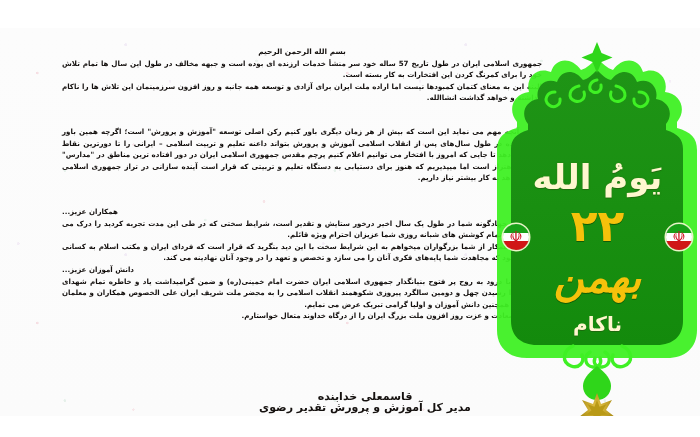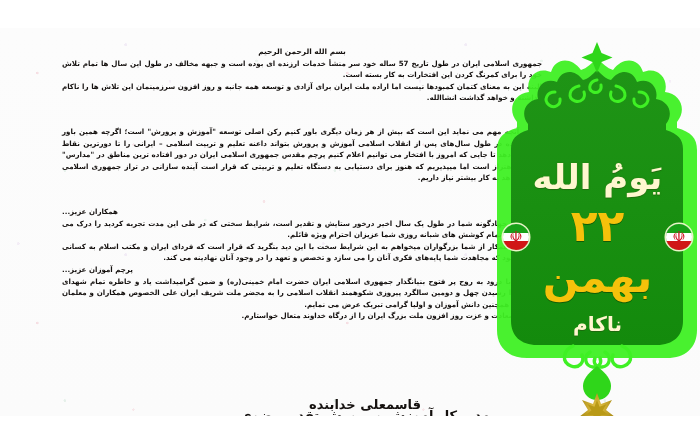--- a/index.html
+++ b/index.html
@@ -69,26 +69,26 @@
     text-align: center;
     margin: 0 0 1px 0;
     font-size: 7.4px;
     font-weight: bold;
   }
   .lead-in { text-align: left; }
 
   .signature {
     position: absolute;
     right: 232px;
-    top: 371px;
+    top: 363px;
     width: 300px;
     text-align: center;
     direction: rtl;
     color: #15110f;
-    font-size: 13px;
+    font-size: 11px;
     line-height: 11px;
     font-weight: bold;
   }
   .signature .role { font-weight: bold; }
 
   
   .emblem {
     position: absolute;
     left: 495px;
     top: 8px;
@@ -127,20 +127,21 @@
     color: #f5c20b;
     text-shadow: 0 1px 0 #0f5c08;
     letter-spacing: -2px;
   }
   .et-bahman {
     top: 205px;
     font-size: 42px;
     color: #f5c20b;
     text-shadow: 0 1px 0 #0f5c08;
     letter-spacing: -2px;
+    font-style: italic;
   }
   .et-mobarak {
     top: 262px;
     font-size: 20px;
     color: #fff7cf;
     text-shadow: 0 1px 0 #1c6b0d;
     letter-spacing: -1px;
   }
 
   .flag-badge {
@@ -178,21 +179,21 @@
   <div class="card">
 
     <div class="letter">
       <p class="bismillah">بسم الله الرحمن الرحیم</p>
       <p>جمهوری اسلامی ایران در طول تاریخ 57 ساله خود سر منشأ خدمات ارزنده ای بوده است و جبهه مخالف در طول این سال ها تمام تلاش خود را برای کمرنگ کردن این افتخارات به کار بسته است.</p>
       <p>البته این به معنای کتمان کمبودها نیست اما اراده ملت ایران برای آزادی و توسعه همه جانبه و روز افزون سرزمینمان این تلاش ها را ناکام گذاشته و خواهد گذاشت انشاالله.</p>
       <p class="gap">امروز آنچه مهم می نماید این است که بیش از هر زمان دیگری باور کنیم رکن اصلی توسعه "آموزش و پرورش" است؛ اگرچه همین باور باعث شده در طول سال‌های پس از انقلاب اسلامی آموزش و پرورش بتواند داعنه تعلیم و تربیت اسلامی – ایرانی را تا دورترین نقاط گسترش دهد تا جایی که امروز با افتخار می توانیم اعلام کنیم پرچم مقدس جمهوری اسلامی ایران در دور افتاده ترین مناطق در "مدارس" در حال اهتزاز است اما میپذیریم که هنوز برای دستیابی به دستگاه تعلیم و تربیتی که قرار است آینده سازانی در تراز جمهوری اسلامی پرورش دهد به کار بیشتر نیاز داریم.</p>
       <p class="gap lead-in">همکاران عزیز...</p>
       <p>تلاش‌های جهادگونه شما در طول یک سال اخیر درخور ستایش و تقدیر است، شرایط سختی که در طی این مدت تجربه کردید را درک می کنم و برای تمام کوشش های شبانه روزی شما عزیزان احترام ویژه قائلم.</p>
       <p>به عنوان همکار از شما بزرگواران میخواهم به این شرایط سخت با این دید بنگرید که قرار است که فردای ایران و مکتب اسلام به کسانی سپرده شود که مجاهدت شما پایه‌های فکری آنان را می سازد و تخصص و تعهد را در وجود آنان نهادینه می کند.</p>
-      <p class="lead-in">پرچم آموزان عزیز...</p>
+      <p class="lead-in">دانش آموزان عزیز...</p>
       <p>در پایان با درود به روح پر فتوح بنیانگذار جمهوری اسلامی ایران حضرت امام خمینی(ره) و ضمن گرامیداشت یاد و خاطره تمام شهدای عزیز، فرا رسیدن چهل و دومین سالگرد پیروزی شکوهمند انقلاب اسلامی را به محضر ملت شریف ایران علی الخصوص همکاران و معلمان ارجمند و همچنین دانش آموزان و اولیا گرامی تبریک عرض می نمایم.</p>
       <p>توفیق، سعادت و عزت روز افزون ملت بزرگ ایران را از درگاه خداوند متعال خواستارم.</p>
     </div>
 
     <div class="signature">
       <div>قاسمعلی خدابنده</div>
       <div class="role">مدیر کل آموزش و پرورش تقدیر رضوی</div>
     </div>
 
     <div class="emblem">

